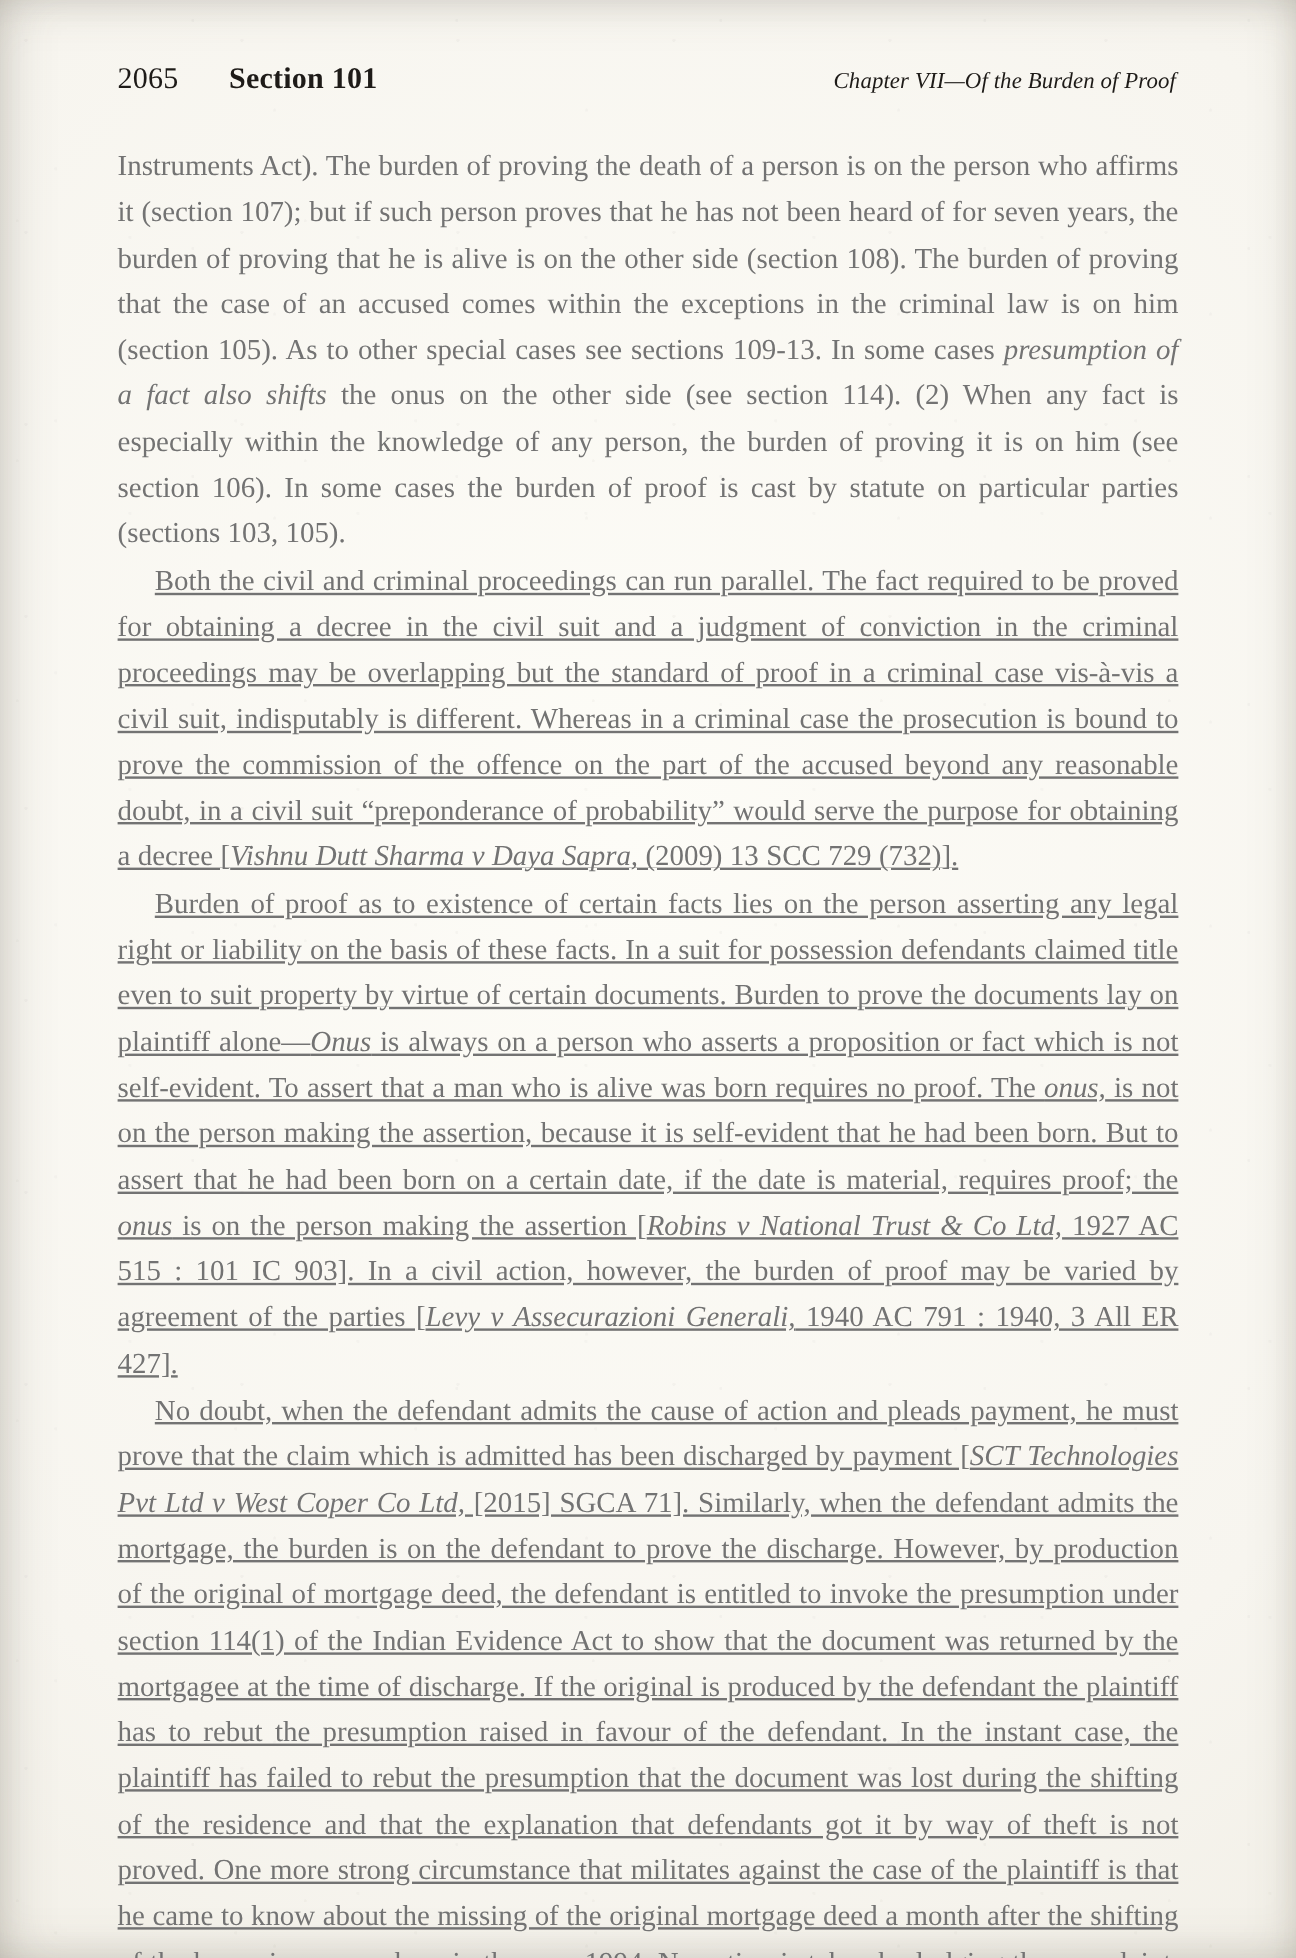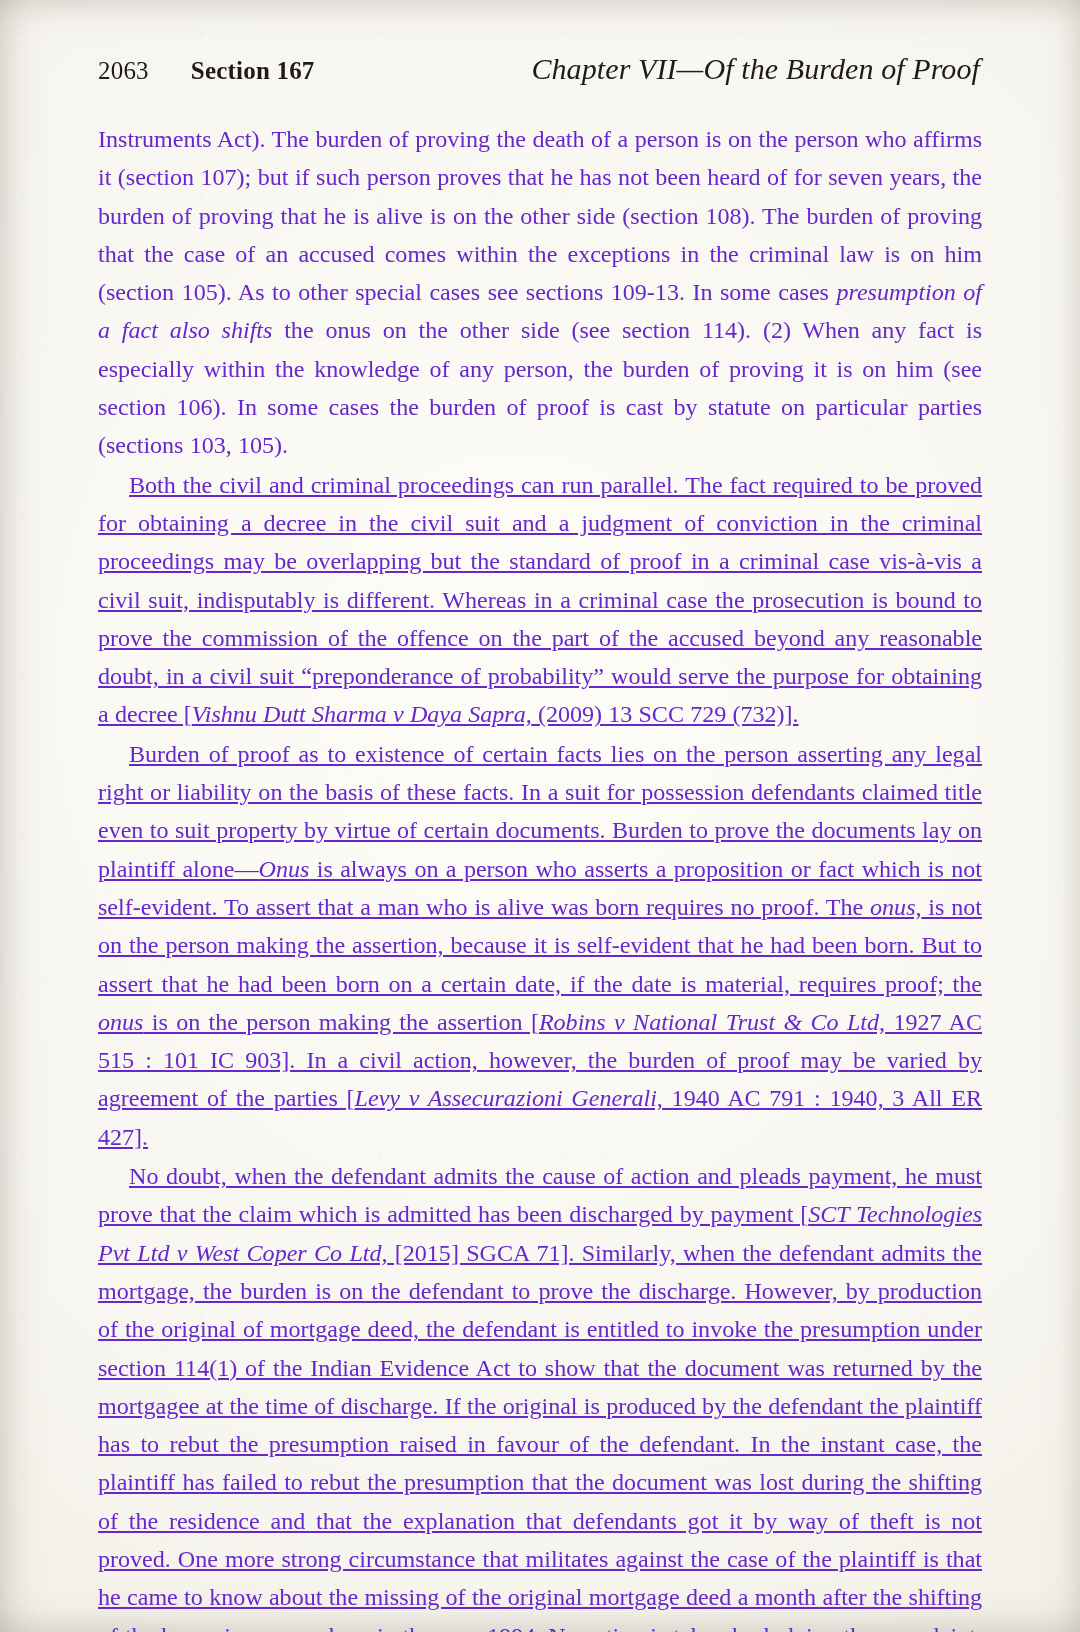--- a/index.html
+++ b/index.html
@@ -76,36 +76,36 @@
   .folio {
     font-size: 25px;
     letter-spacing: .2px;
   }
   .section-label {
     font-size: 25px;
     font-weight: bold;
     letter-spacing: .2px;
   }
   .rh-right {
-    font-size: 30px;
+    font-size: 19px;
     font-style: italic;
     letter-spacing: .1px;
     padding-right: 2px;
   }
 
   
   p.para {
     margin: 0 0 1px 0;
     font-size: 24.1px;
     line-height: 38.3px;
     text-align: justify;
     text-justify: inter-word;
     letter-spacing: -0.02px;
     word-spacing: .2px;
-    color: #6d28d9;
+    color: #737373;
   }
   p.para.indent {
     text-indent: 31px;
     text-decoration: underline;
   }
   p.para i, p.para em {
     font-style: italic;
   }
 
   
@@ -117,22 +117,22 @@
 </head>
 <body>
 
 <div class="page"></div>
 <div class="edge-shadow"></div>
 
 <div class="content">
 
   <div class="running-head">
     <div class="rh-left">
-      <span class="folio">2063</span>
-      <span class="section-label">Section 167</span>
+      <span class="folio">2065</span>
+      <span class="section-label">Section 101</span>
     </div>
     <div class="rh-right">Chapter VII—Of the Burden of Proof</div>
   </div>
 
   <p class="para">
     <span>Instruments Act). The burden of proving the death of a person is on the person who affirms it (section 107); but if such person proves that he has not been heard of for seven years, the burden of proving that he is alive is on the other side (section 108). The burden of proving that the case of an accused comes within the exceptions in the criminal law is on him (section 105). As to other special cases see sections 109-13. In some cases </span><i>presumption of a fact also shifts</i><span> the onus on the other side (see section 114). (2) When any fact is especially within the knowledge of any person, the burden of proving it is on him (see section 106). In some cases the burden of proof is cast by statute on particular parties (sections 103, 105).</span>
   </p>
 
   <p class="para indent">
     <span>Both the civil and criminal proceedings can run parallel. The fact required to be proved for obtaining a decree in the civil suit and a judgment of conviction in the criminal proceedings may be overlapping but the standard of proof in a criminal case vis-à-vis a civil suit, indisputably is different. Whereas in a criminal case the prosecution is bound to prove the commission of the offence on the part of the accused beyond any reasonable doubt, in a civil suit “preponderance of probability” would serve the purpose for obtaining a decree [</span><i>Vishnu Dutt Sharma v Daya Sapra,</i><span> (2009) 13 SCC 729 (732)].</span>

